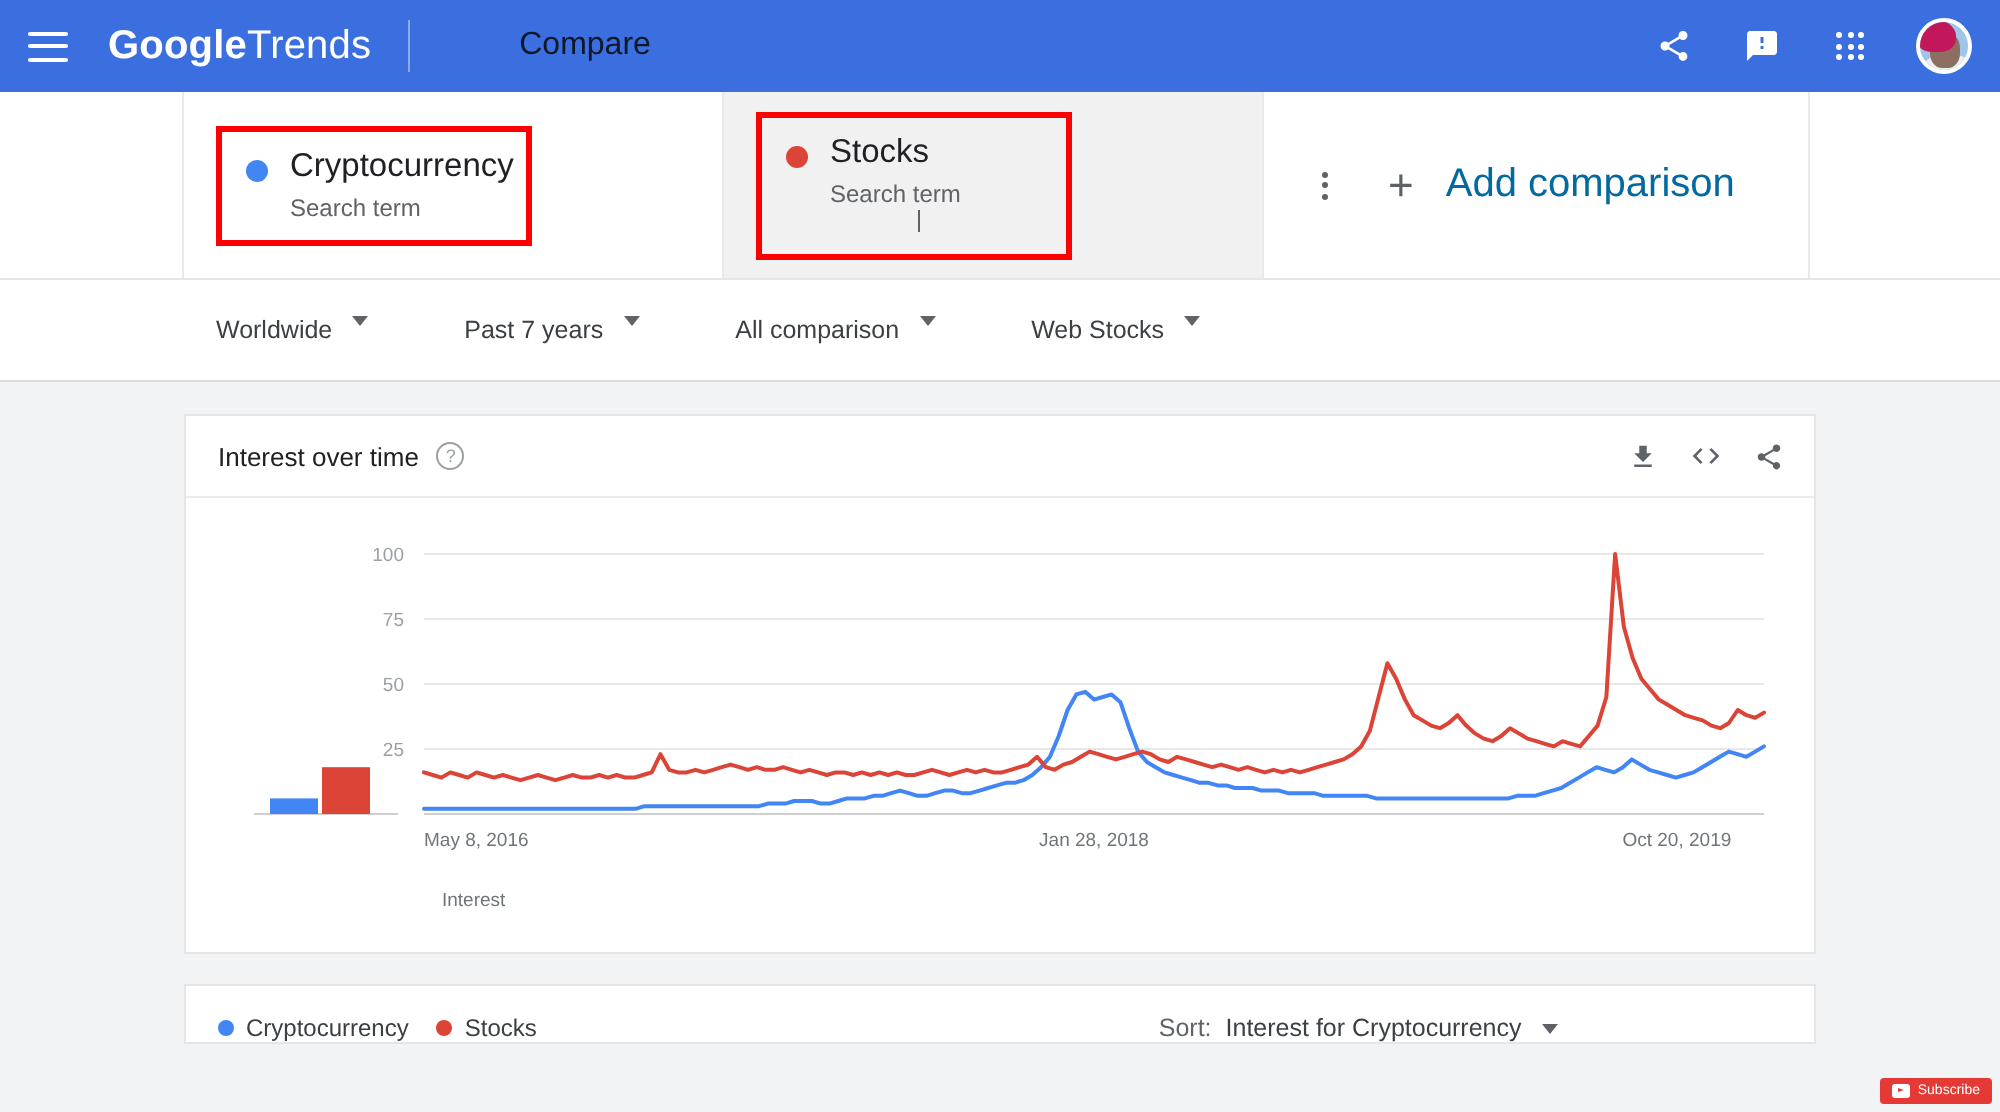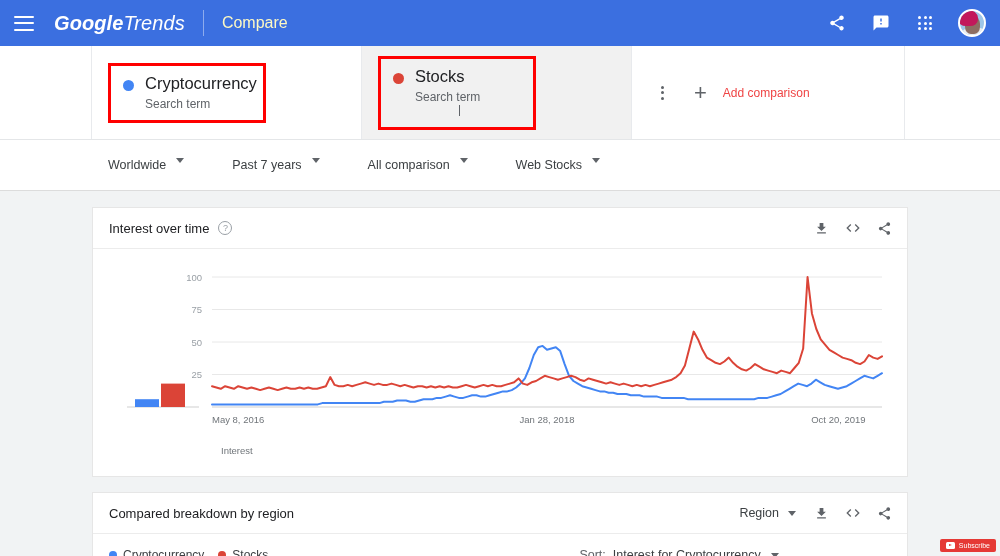--- a/index.html
+++ b/index.html
@@ -12,25 +12,25 @@
 
   
   .appbar {
     height: 46px; background: #3367d6; background: #3b6fe0;
     display: flex; align-items: center; padding: 0 14px;
     position: relative;
   }
   .hamburger { width: 20px; height: 15px; display: flex; flex-direction: column;
     justify-content: space-between; margin-right: 20px; cursor: pointer; }
   .hamburger span { display: block; height: 2px; background: #fff; border-radius: 1px; }
-  .brand { color: #fff; font-size: 20px; letter-spacing: .1px; white-space: nowrap; font-style: italic; }
+  .brand { color: #fff; font-size: 20px; letter-spacing: .1px; white-space: nowrap; }
   .brand .g { font-weight: 700; }
   .brand .t { font-weight: 400; }
   .vdiv { width: 1px; height: 26px; background: rgba(255,255,255,.42); margin: 0 18px; }
-  .compare { color: #fef9c3; font-size: 16px; font-weight: 400; }
+  .compare { color: #0f172a; font-size: 16px; font-weight: 400; margin-left: 37px; }
   .appbar-right { margin-left: auto; display: flex; align-items: center; gap: 22px; }
   .ic { width: 22px; height: 22px; display: flex; align-items: center;
         justify-content: center; cursor: pointer; }
   .ic svg { display: block; }
   .grid-icon { display: grid; grid-template-columns: repeat(3, 3px);
     grid-template-rows: repeat(3, 3px); gap: 2.5px; }
   .grid-icon i { background: #fff; border-radius: 50%; display: block; width: 3px; height: 3px; }
   .avatar { width: 28px; height: 28px; border-radius: 50%; overflow: hidden;
     border: 2px solid #fff; position: relative; background: #9ec6e8; cursor: pointer; }
   .avatar .hair { position: absolute; left: -2px; top: -1px; width: 20px; height: 16px;
@@ -54,21 +54,21 @@
   .term-label { font-size: 16.5px; color: #202124; line-height: 19px; }
   .term-sub { font-size: 12px; color: #5f6368; margin-top: 4px; }
   .caret { display: inline-block; width: 1px; height: 11px; background: #5f6368;
     margin-left: 44px; vertical-align: -1px; }
   .dots-v { position: absolute; left: 27px; top: 50%; transform: translateY(-50%);
     display: flex; flex-direction: column; gap: 2.5px; cursor: pointer; }
   .dots-v i { width: 3px; height: 3px; border-radius: 50%; background: #5f6368; display: block; }
   .add-col { flex: 1; display: flex; align-items: center; padding-left: 62px;
     border-right: 1px solid #e8eaed; cursor: pointer; }
   .add-col .plus { font-size: 22px; color: #5f6368; font-weight: 300; margin-right: 16px; }
-  .add-col .txt { font-size: 12px; color: #ef4444; }
+  .add-col .txt { font-size: 20px; color: #0369a1; }
   .tail-col { width: 95px; }
 
   
   .filters { height: 51px; background: #fff; display: flex; align-items: center;
     padding-left: 108px; border-bottom: 1px solid #dcdcdc; gap: 0; }
   .filter { display: flex; align-items: flex-start; font-size: 12.5px; color: #3c4043;
     margin-right: 48px; cursor: pointer; white-space: nowrap; }
   .filter .dn { margin-left: 10px; width: 0; height: 0;
     border-left: 4.5px solid transparent; border-right: 4.5px solid transparent;
     border-top: 5px solid #5f6368; }
@@ -263,44 +263,20 @@
           <text x="731.45" y="162" text-anchor="middle" font-size="9.5" fill="#70757a" font-family="&quot;Liberation Sans&quot;, sans-serif">Oct 20, 2019</text>
           <line x1="20" y1="146" x2="92" y2="146" stroke="#cfcfcf" stroke-width="1"></line>
           <rect x="28" y="138.2" width="24" height="7.8" fill="#4285F4"></rect>
           <rect x="54" y="122.6" width="24" height="23.4" fill="#DB4437"></rect>
         </svg>
       <span class="avg-label">Interest</span>
     </div>
   </div>
 
   <div class="card region-card">
-    <div class="card-head">
-      <span class="card-title">Compared breakdown by region</span>
-      <span class="head-actions">
-        <span class="region-sel">
-          <span>Region</span>
-          <span class="dn"></span>
-        </span>
-        <span class="act">
-          <svg width="15" height="15" viewBox="0 0 24 24" fill="#5f6368">
-              <path d="M19 9h-4V3H9v6H5l7 7 7-7zM5 18v2h14v-2H5z"></path>
-            </svg>
-        </span>
-        <span class="act">
-          <svg width="16" height="16" viewBox="0 0 24 24" fill="#5f6368">
-              <path d="M9.4 16.6L4.8 12l4.6-4.6L8 6l-6 6 6 6 1.4-1.4zm5.2 0l4.6-4.6-4.6-4.6L16 6l6 6-6 6-1.4-1.4z"></path>
-            </svg>
-        </span>
-        <span class="act">
-          <svg width="15" height="15" viewBox="0 0 24 24" fill="#5f6368">
-              <path d="M18 16.08c-.76 0-1.44.3-1.96.77L8.91 12.7c.05-.23.09-.46.09-.7s-.04-.47-.09-.7l7.05-4.11c.54.5 1.25.81 2.04.81 1.66 0 3-1.34 3-3s-1.34-3-3-3-3 1.34-3 3c0 .24.04.47.09.7L8.04 9.81C7.5 9.31 6.79 9 6 9c-1.66 0-3 1.34-3 3s1.34 3 3 3c.79 0 1.5-.31 2.04-.81l7.12 4.16c-.05.21-.08.43-.08.65 0 1.61 1.31 2.92 2.92 2.92s2.92-1.31 2.92-2.92-1.31-2.92-2.92-2.92z"></path>
-            </svg>
-        </span>
-      </span>
-    </div>
     <div class="region-body">
       <span class="legend">
         <span class="leg">
           <span class="d" style="background:#4285F4"></span>
           <span>Cryptocurrency</span>
         </span>
         <span class="leg">
           <span class="d" style="background:#DB4437"></span>
           <span>Stocks</span>
         </span>

